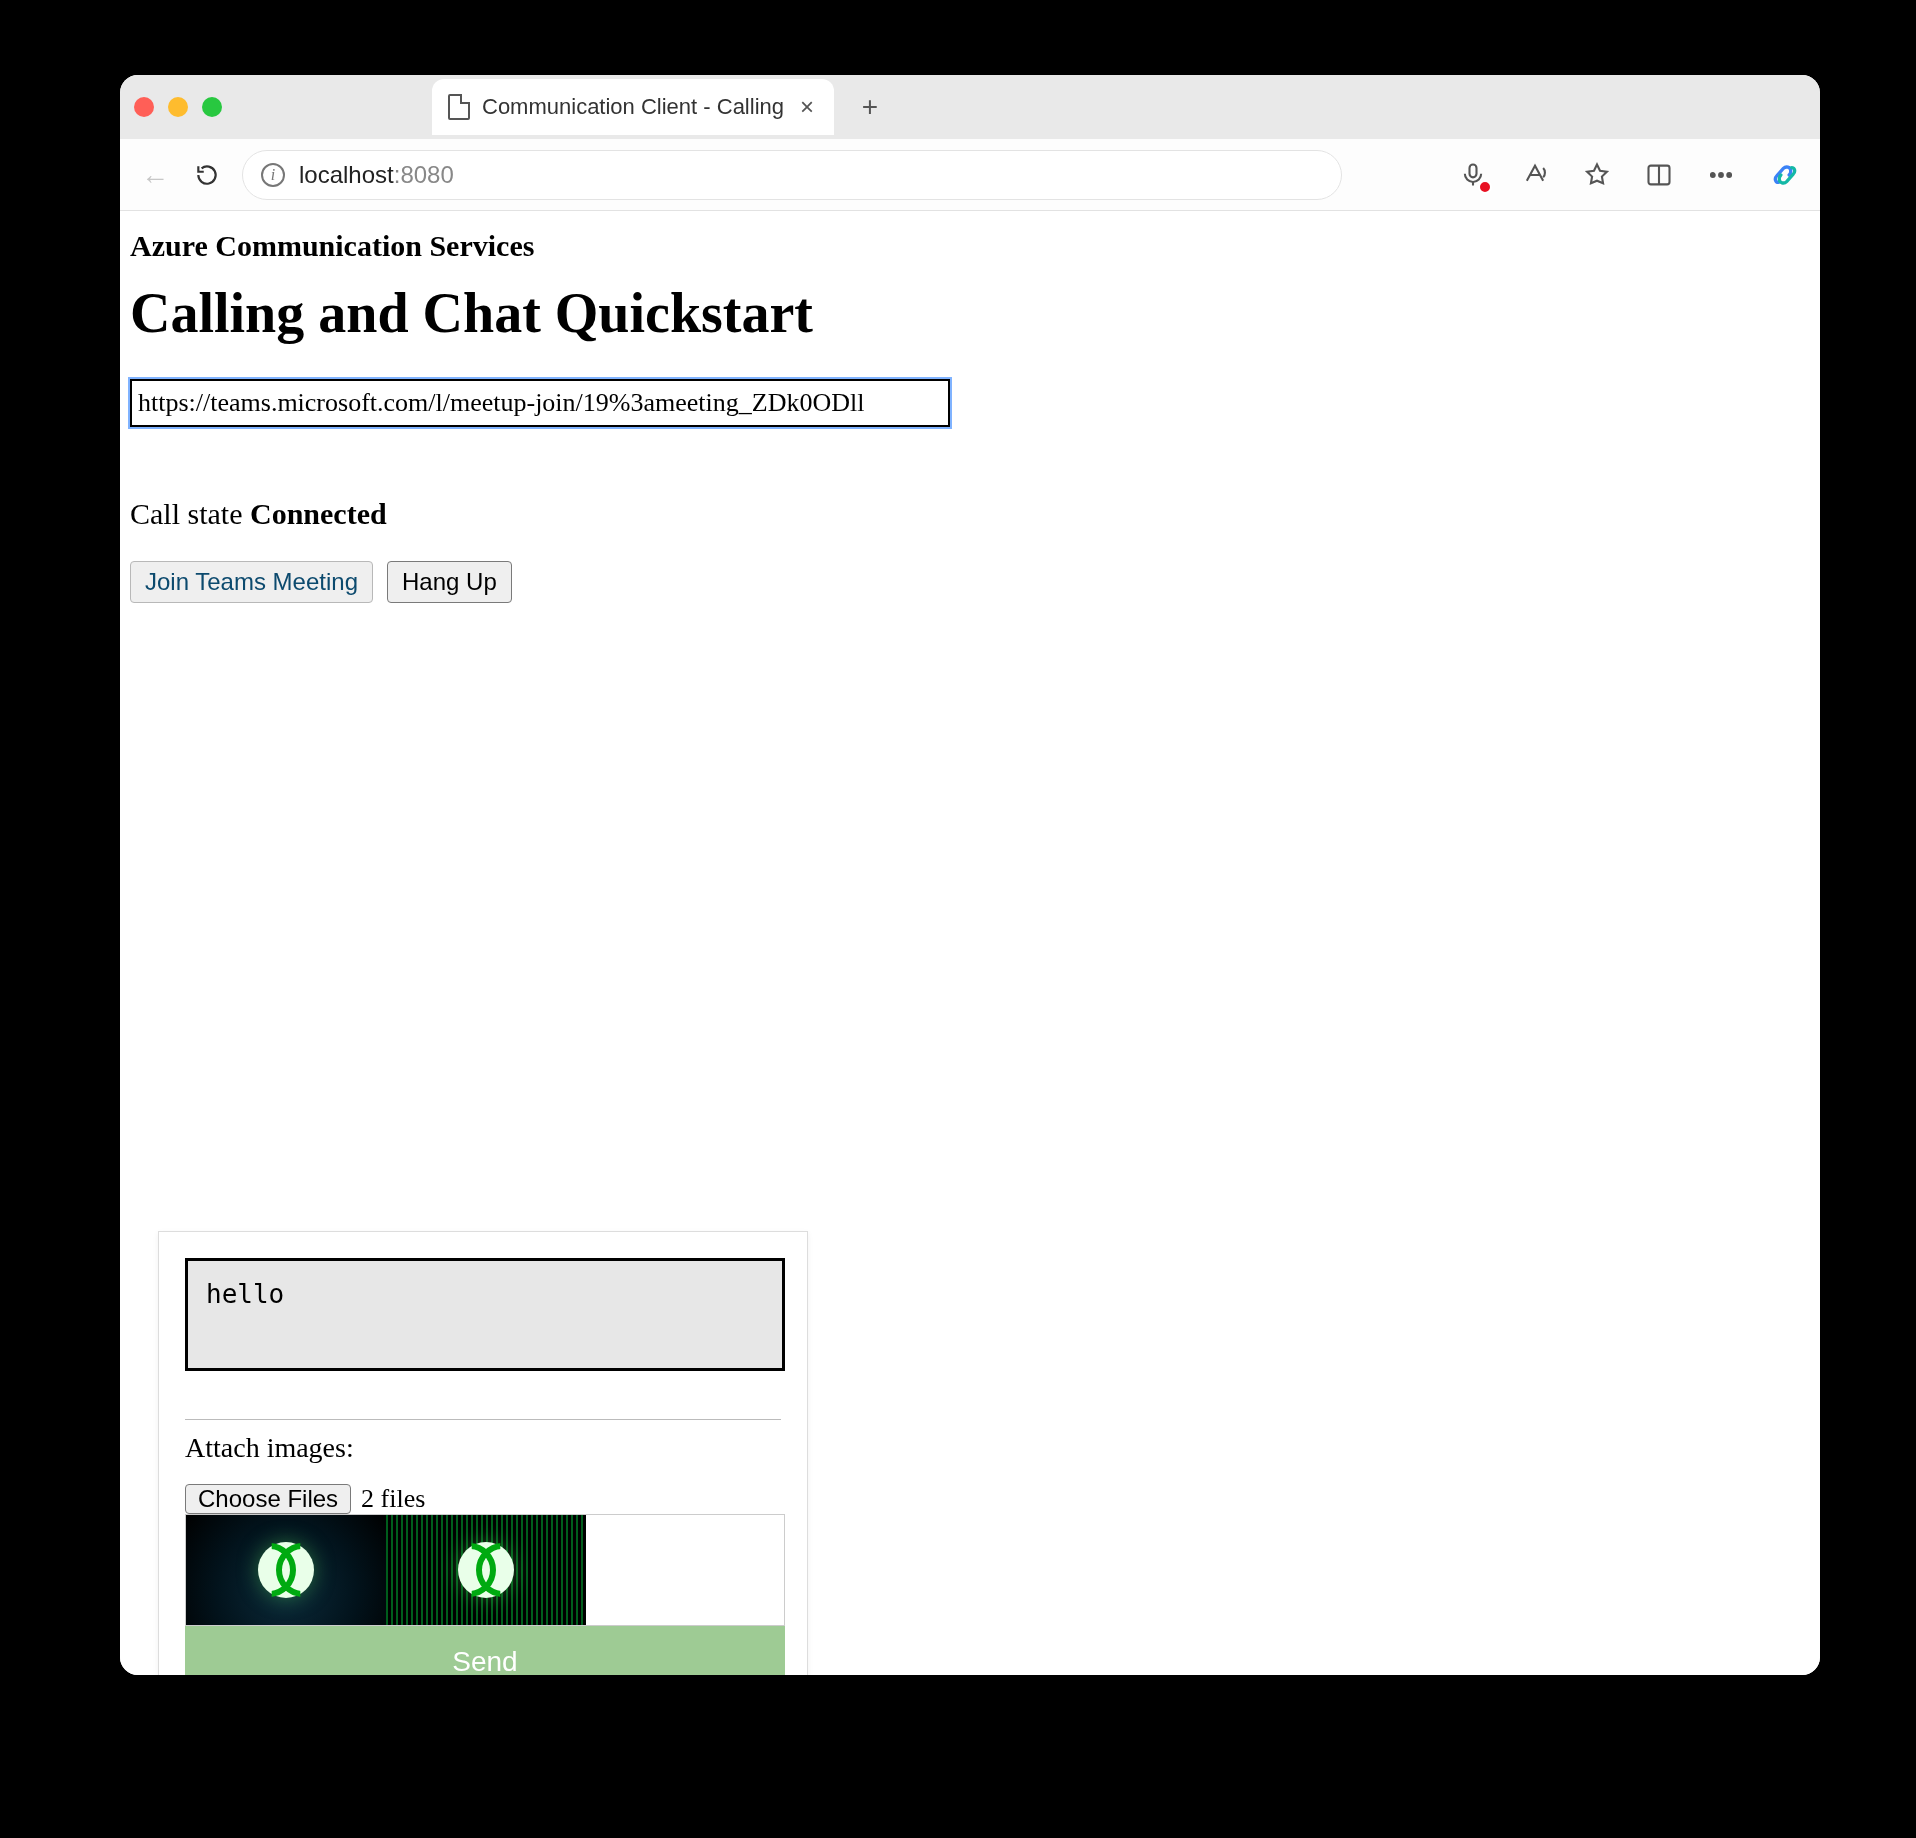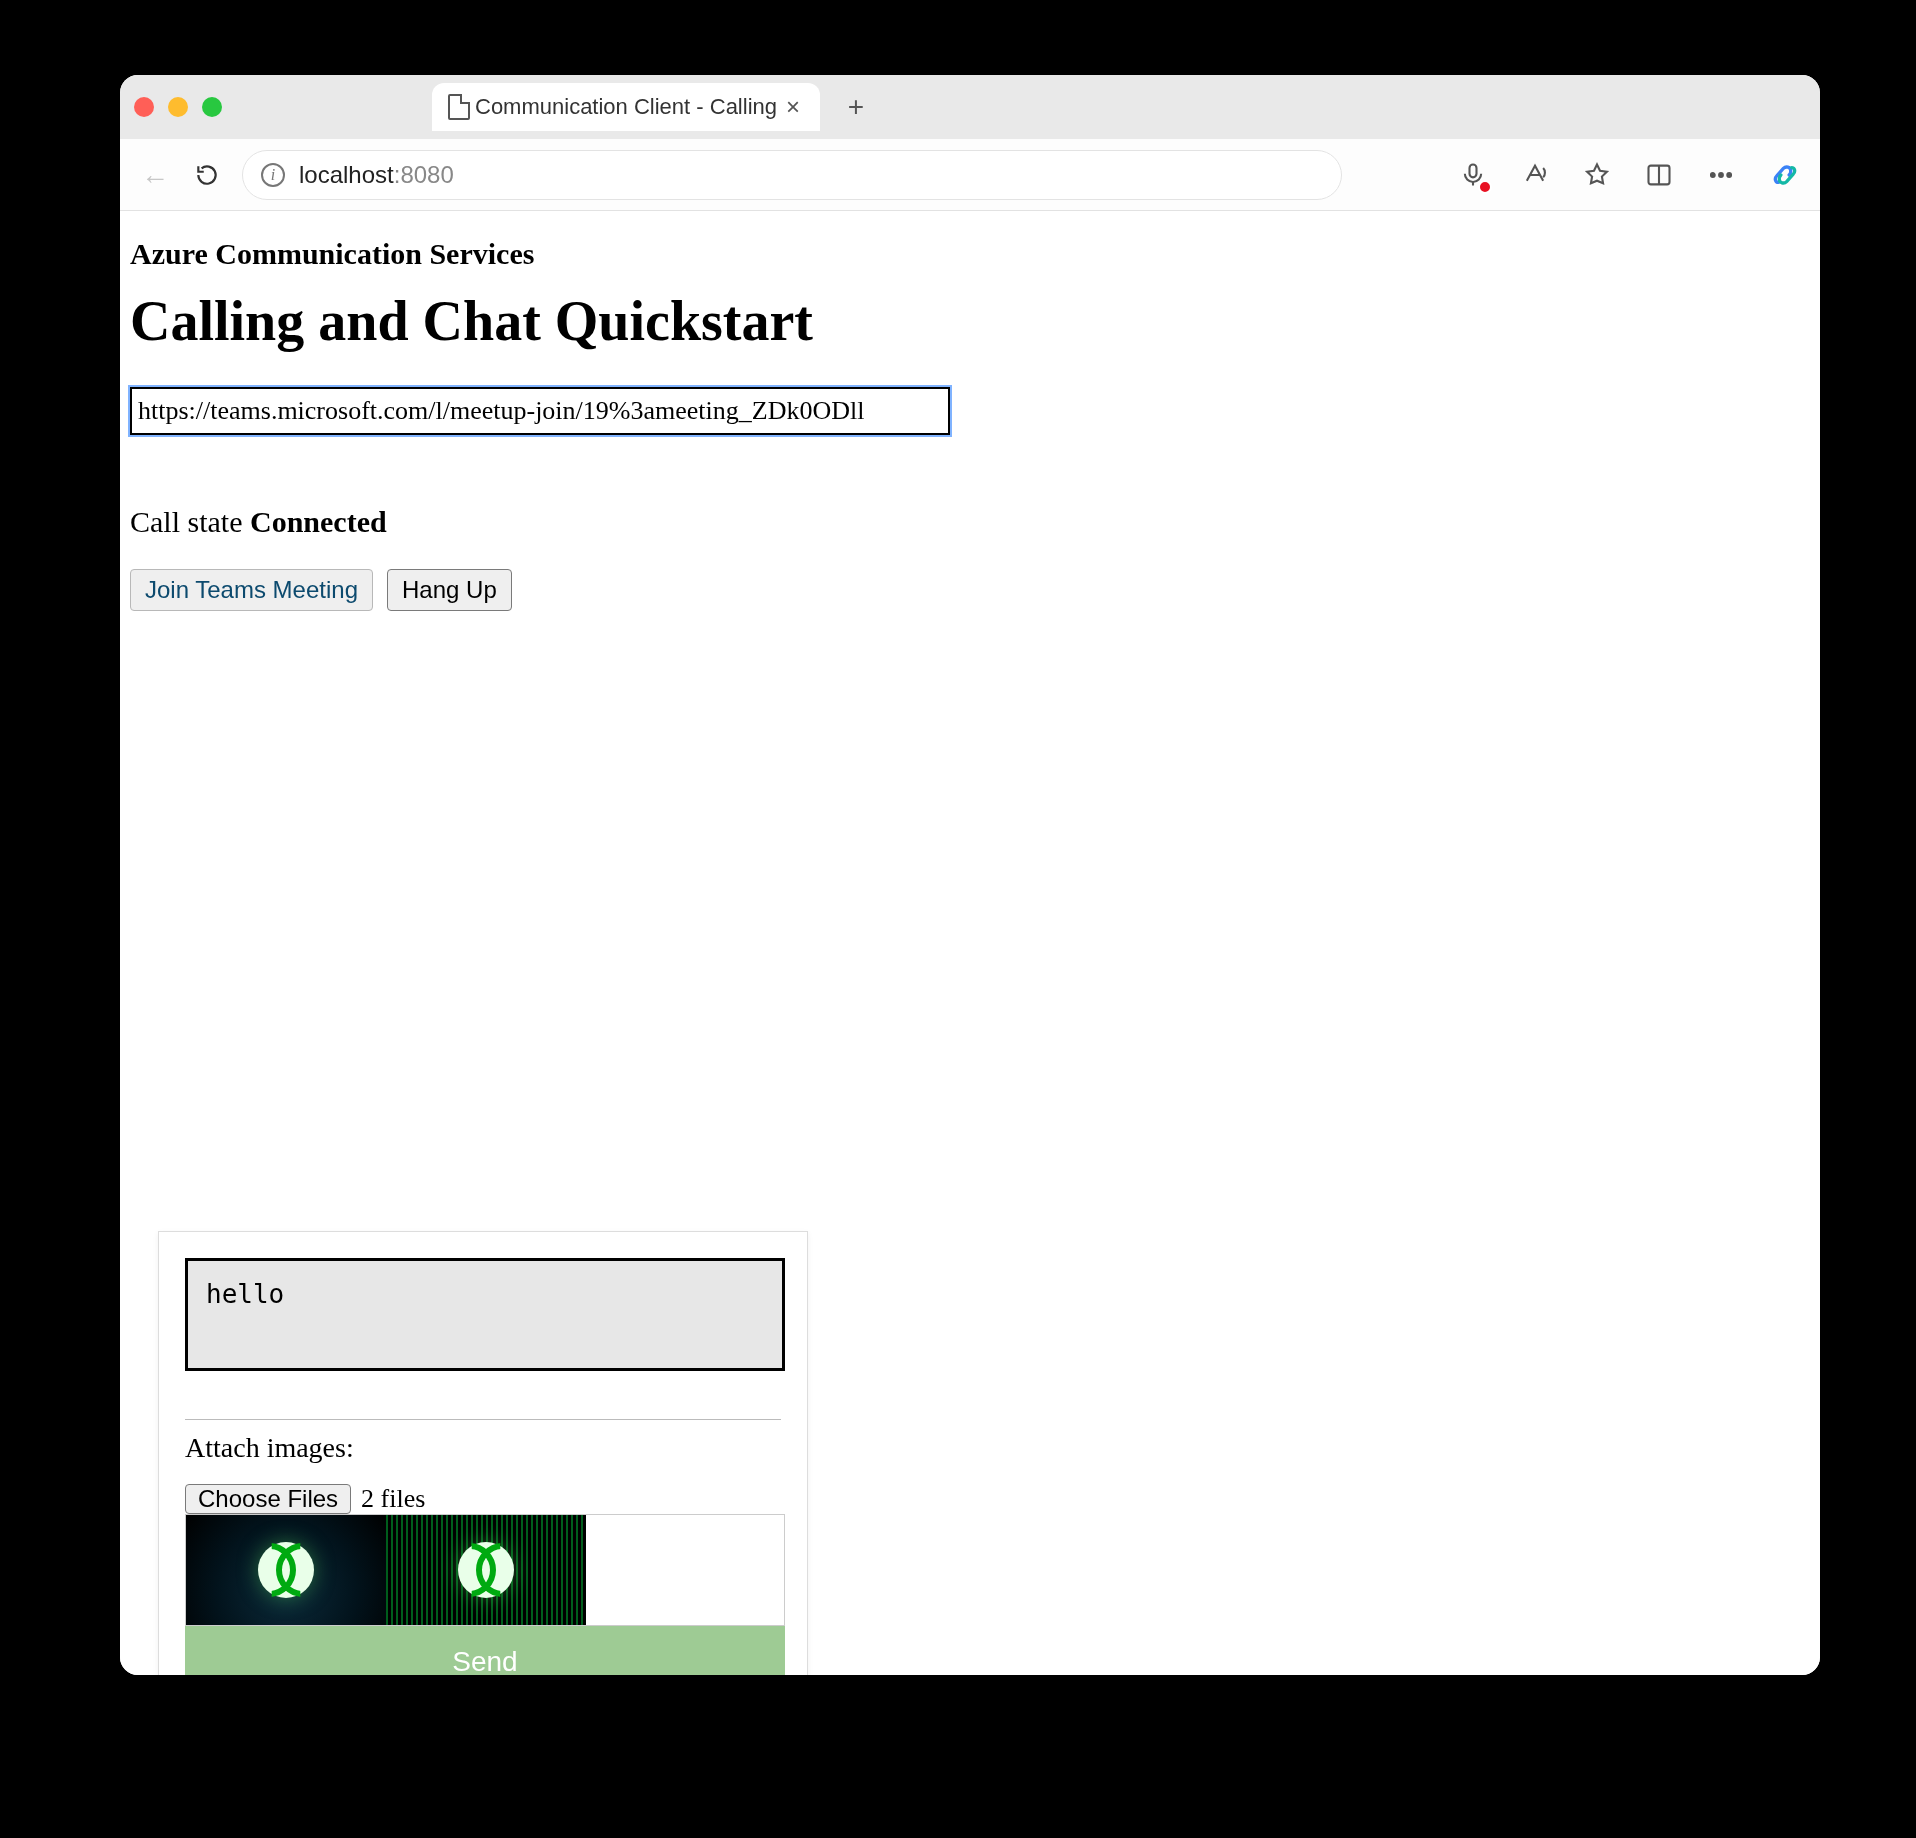--- a/index.html
+++ b/index.html
@@ -27,27 +27,27 @@
     height: 64px;
     background: #e9e9e9;
     display: flex;
     align-items: center;
     padding-left: 14px;
   }
   .traffic { display: flex; gap: 14px; margin-right: 210px; }
   .tl { width: 20px; height: 20px; border-radius: 50%; }
   .tl.red { background:#ff5f57;} .tl.yellow{background:#febc2e;} .tl.green{background:#28c840;}
   .tab {
-    height: 48px;
+    height: 56px;
     background: #fff;
     border-radius: 12px 12px 0 0;
     display: flex;
     align-items: center;
     padding: 0 16px;
-    gap: 5px;
+    gap: 12px;
     max-width: 470px;
     font-size: 22px;
     color: #333;
   }
   .tab .doc-icon {
     width:22px;height:26px;border:2px solid #555;border-radius:2px;position:relative;
   }
   .tab .doc-icon::after{content:"";position:absolute;top:-2px;right:-2px;width:8px;height:8px;border-left:2px solid #555;border-bottom:2px solid #555;background:#fff;}
   .tab .label{white-space:nowrap;overflow:hidden;text-overflow:ellipsis;max-width:340px;}
   .tab .close{font-size:24px;color:#555;line-height:1;padding:0 4px;cursor:pointer;}
@@ -66,21 +66,21 @@
   .url-port{color:#888;}
   .toolbar-right{margin-left:auto;display:flex;align-items:center;gap:32px;}
   .tb-icon{width:30px;height:30px;display:flex;align-items:center;justify-content:center;color:#555;cursor:pointer;}
   .tb-icon svg{width:28px;height:28px;stroke:#555;fill:none;stroke-width:1.8;}
   .mic-icon{position:relative;}
   .mic-badge{position:absolute;bottom:-4px;right:-4px;width:14px;height:14px;border-radius:50%;background:#e81123;border:2px solid #fff;}
   .copilot{width:34px;height:34px;}
   
   .viewport{padding:18px 10px 10px 10px;height:calc(100% - 136px);overflow:auto;background:#fff;position:relative;}
   .page{font-family:"Times New Roman",Times,serif;color:#000;}
-  .h4{font-size:30px;font-weight:700;margin:8px 0 18px 0;}
+  .h4{font-size:30px;font-weight:700;margin:0 0 18px 0;}
   .h1{font-size:56px;font-weight:700;margin:10px 0 34px 0;}
   .meeting-url{
     width:820px;font-size:26px;padding:7px 6px;font-family:"Times New Roman",serif;
     border:2.5px solid #000;outline:2px solid #80b3ff;outline-offset:0;background:#fff;
   }
   .state-line{margin:70px 0 30px 0;font-size:30px;}
   .state-line .lbl{font-weight:400;}
   .state-line .val{font-weight:700;}
   .btn{font-family:Arial,Helvetica,sans-serif;font-size:24px;padding:6px 14px;border:1px solid #7a7a7a;border-radius:4px;background:#efefef;cursor:pointer;}
   .btn[disabled]{color:#0c4a6e;background:#efefef;border-color:#b8b8b8;cursor:default;}

